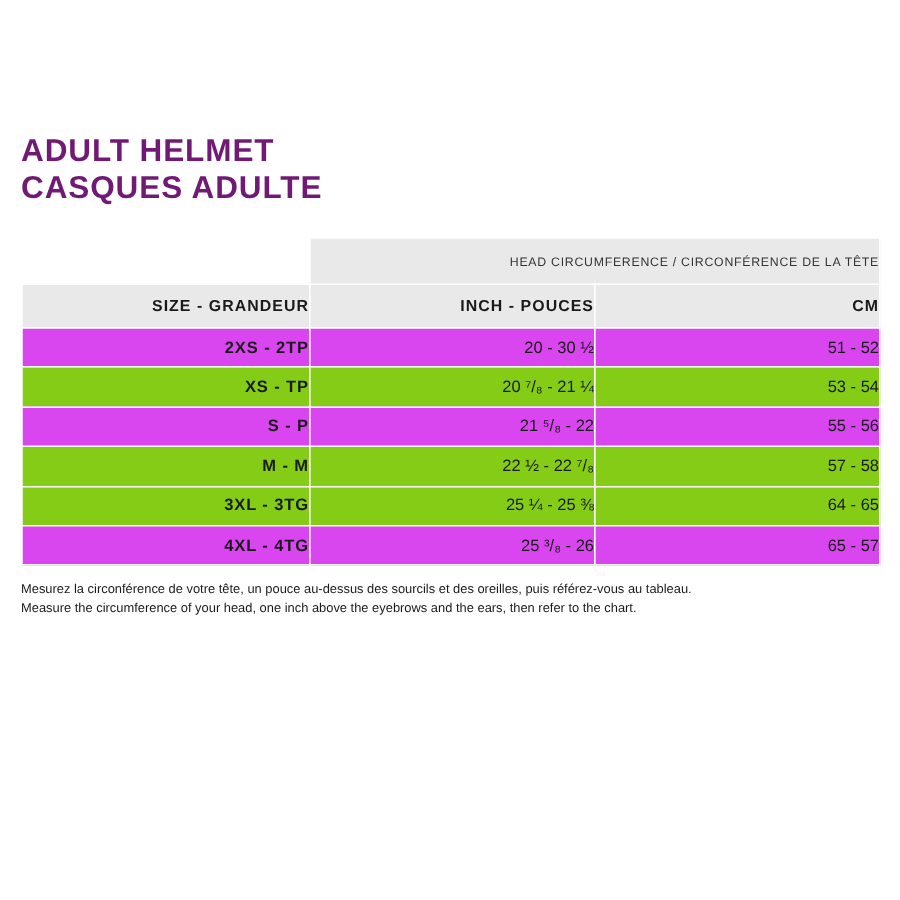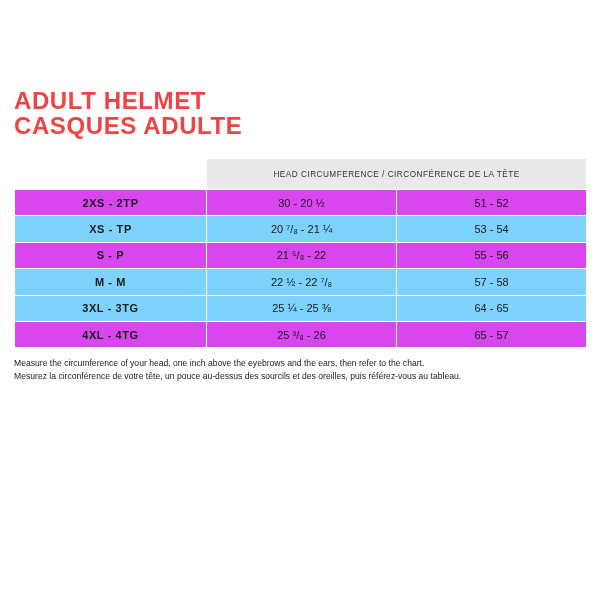--- a/index.html
+++ b/index.html
@@ -19,34 +19,35 @@
     width: 600px;
     height: 600px;
     box-sizing: border-box;
     padding: 88px 14px 0 14px;
   }
   .titles {
     margin-bottom: 20px;
   }
   .title-line {
     font-weight: bold;
-    font-size: 24px;
+    font-size: 21px;
     letter-spacing: 0.6px;
     line-height: 25px;
-    color: #ef4444;
+    color: #701a75;
   }
   table.sizechart {
     width: 572px;
     border-collapse: collapse;
     table-layout: fixed;
   }
   table.sizechart td, table.sizechart th {
     border: 1px solid #ffffff;
     padding: 0;
     margin: 4px;
+    text-align: right;
   }
   .col-size { width: 192px; }
   .col-inch { width: 190px; }
   .col-cm   { width: 190px; }
 
   .spanhead {
     background: #e9e9e9;
     height: 30px;
     text-align: center;
     vertical-align: middle;
@@ -73,21 +74,21 @@
     height: 25.4px;
     text-align: center;
     vertical-align: middle;
     font-size: 11px;
     color: #1a1a1a;
   }
   .row-cell.sizelabel {
     font-weight: bold;
     letter-spacing: 0.6px;
   }
-  tr.shade .row-cell { background: #7dd3fc; }
+  tr.shade .row-cell { background: #84cc16; }
   tr.plain .row-cell { background: #d946ef; }
 
   .notes {
     margin-top: 9px;
     font-size: 8.6px;
     line-height: 13px;
     color: #1a1a1a;
   }
   .notes div { white-space: nowrap; }
 </style>
@@ -105,25 +106,30 @@
     <colgroup>
       <col class="col-size">
       <col class="col-inch">
       <col class="col-cm">
     </colgroup>
     <thead>
       <tr>
         <td class="blankcell"></td>
         <th class="spanhead" colspan="2">HEAD CIRCUMFERENCE / CIRCONFÉRENCE DE LA TÊTE</th>
       </tr>
+      <tr>
+        <th class="colhead">SIZE - GRANDEUR</th>
+        <th class="colhead">INCH - POUCES</th>
+        <th class="colhead">CM</th>
+      </tr>
     </thead>
     <tbody>
       <tr class="plain">
         <td class="row-cell sizelabel">2XS - 2TP</td>
-        <td class="row-cell">30 - 20 ½</td>
+        <td class="row-cell">20 - 30 ½</td>
         <td class="row-cell">51 - 52</td>
       </tr>
       <tr class="shade">
         <td class="row-cell sizelabel">XS - TP</td>
         <td class="row-cell">20 ⁷/₈ - 21 ¼</td>
         <td class="row-cell">53 - 54</td>
       </tr>
       <tr class="plain">
         <td class="row-cell sizelabel">S - P</td>
         <td class="row-cell">21 ⁵/₈ - 22</td>
@@ -141,17 +147,17 @@
       </tr>
       <tr class="plain">
         <td class="row-cell sizelabel">4XL - 4TG</td>
         <td class="row-cell">25 ³/₈ - 26</td>
         <td class="row-cell">65 - 57</td>
       </tr>
     </tbody>
   </table>
 
   <div class="notes">
+    <div>Mesurez la circonférence de votre tête, un pouce au-dessus des sourcils et des oreilles, puis référez-vous au tableau.</div>
     <div>Measure the circumference of your head, one inch above the eyebrows and the ears, then refer to the chart.</div>
-    <div>Mesurez la circonférence de votre tête, un pouce au-dessus des sourcils et des oreilles, puis référez-vous au tableau.</div>
   </div>
 
 </div>
 
 </body></html>

